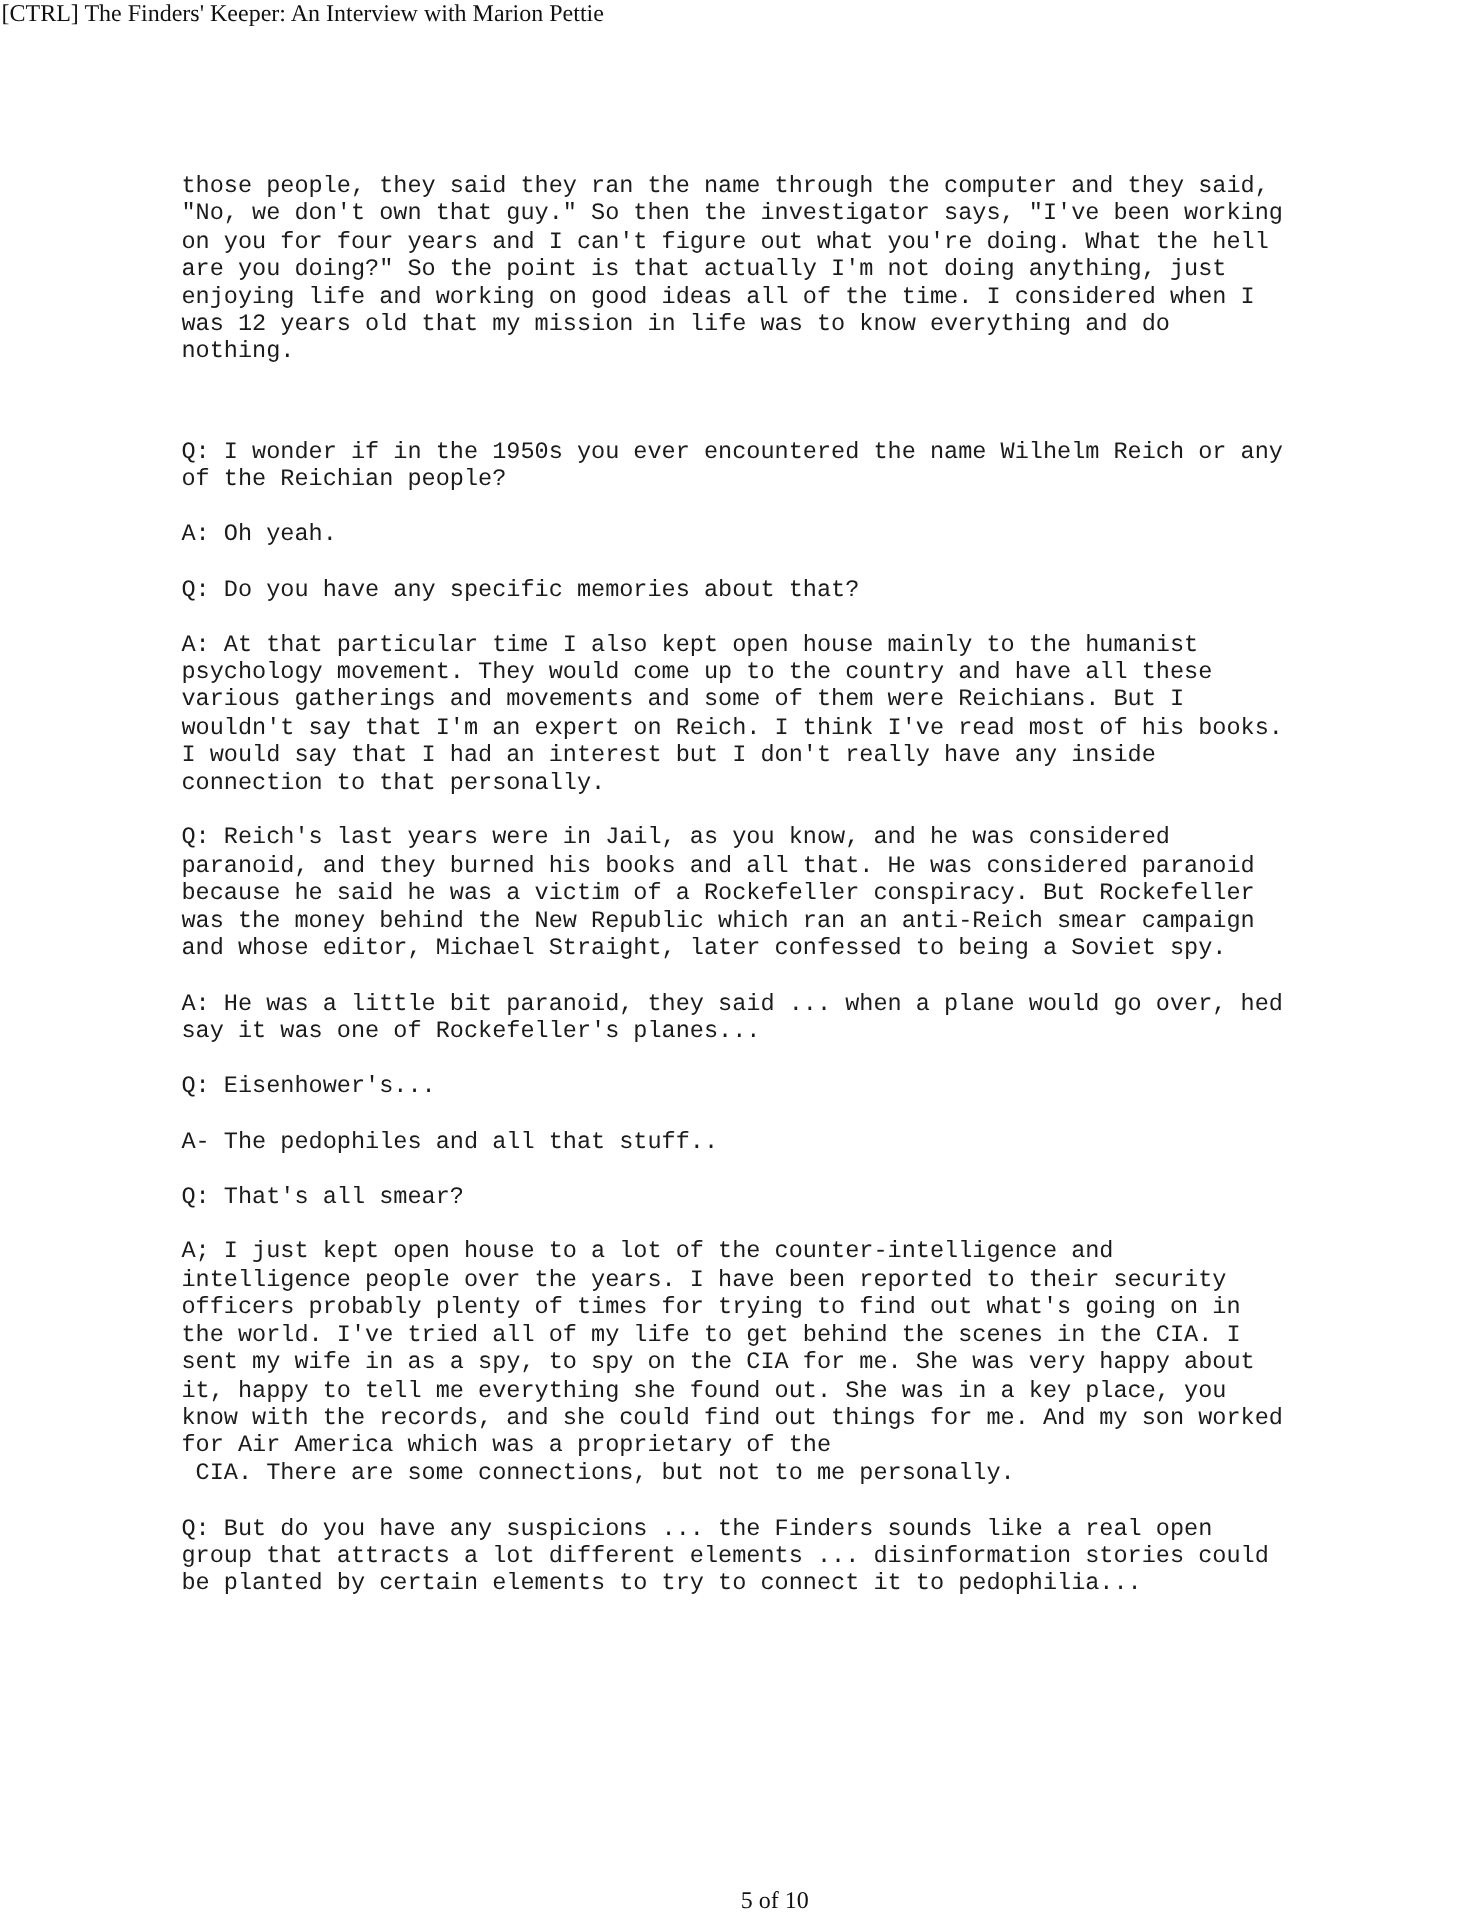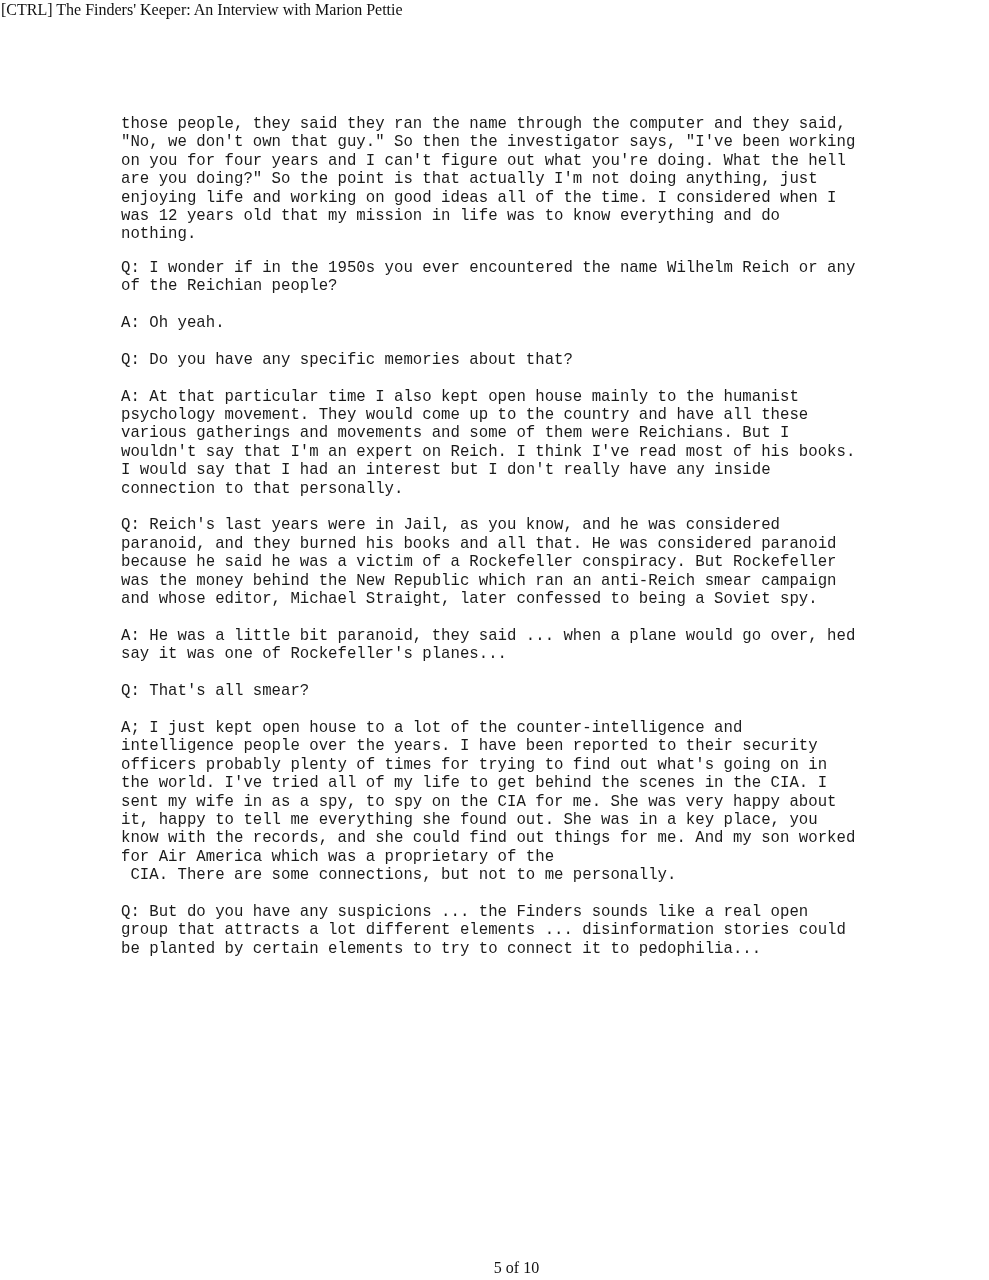--- a/index.html
+++ b/index.html
@@ -34,21 +34,21 @@
     line-height: 18.4px;
     color: #1b1b1b;
   }
   .doc-body pre {
     margin: 0 0 18.4px 0;
     padding: 0;
     font: inherit;
     white-space: pre;
   }
   .doc-body pre.gap-double {
-    margin-bottom: 15px;
+    margin-bottom: 48px;
   }
   .doc-footer {
     position: absolute;
     left: 0;
     top: 1258px;
     width: 989px;
     text-align: center;
     font-family: "Liberation Serif", "DejaVu Serif", serif;
     font-size: 16px;
     line-height: 19px;
@@ -81,20 +81,22 @@
 wouldn't say that I'm an expert on Reich. I think I've read most of his books.
 I would say that I had an interest but I don't really have any inside
 connection to that personally.</pre>
     <pre>Q: Reich's last years were in Jail, as you know, and he was considered
 paranoid, and they burned his books and all that. He was considered paranoid
 because he said he was a victim of a Rockefeller conspiracy. But Rockefeller
 was the money behind the New Republic which ran an anti-Reich smear campaign
 and whose editor, Michael Straight, later confessed to being a Soviet spy.</pre>
     <pre>A: He was a little bit paranoid, they said ... when a plane would go over, hed
 say it was one of Rockefeller's planes...</pre>
+    <pre>Q: Eisenhower's...</pre>
+    <pre>A- The pedophiles and all that stuff..</pre>
     <pre>Q: That's all smear?</pre>
     <pre>A; I just kept open house to a lot of the counter-intelligence and
 intelligence people over the years. I have been reported to their security
 officers probably plenty of times for trying to find out what's going on in
 the world. I've tried all of my life to get behind the scenes in the CIA. I
 sent my wife in as a spy, to spy on the CIA for me. She was very happy about
 it, happy to tell me everything she found out. She was in a key place, you
 know with the records, and she could find out things for me. And my son worked
 for Air America which was a proprietary of the
  CIA. There are some connections, but not to me personally.</pre>

